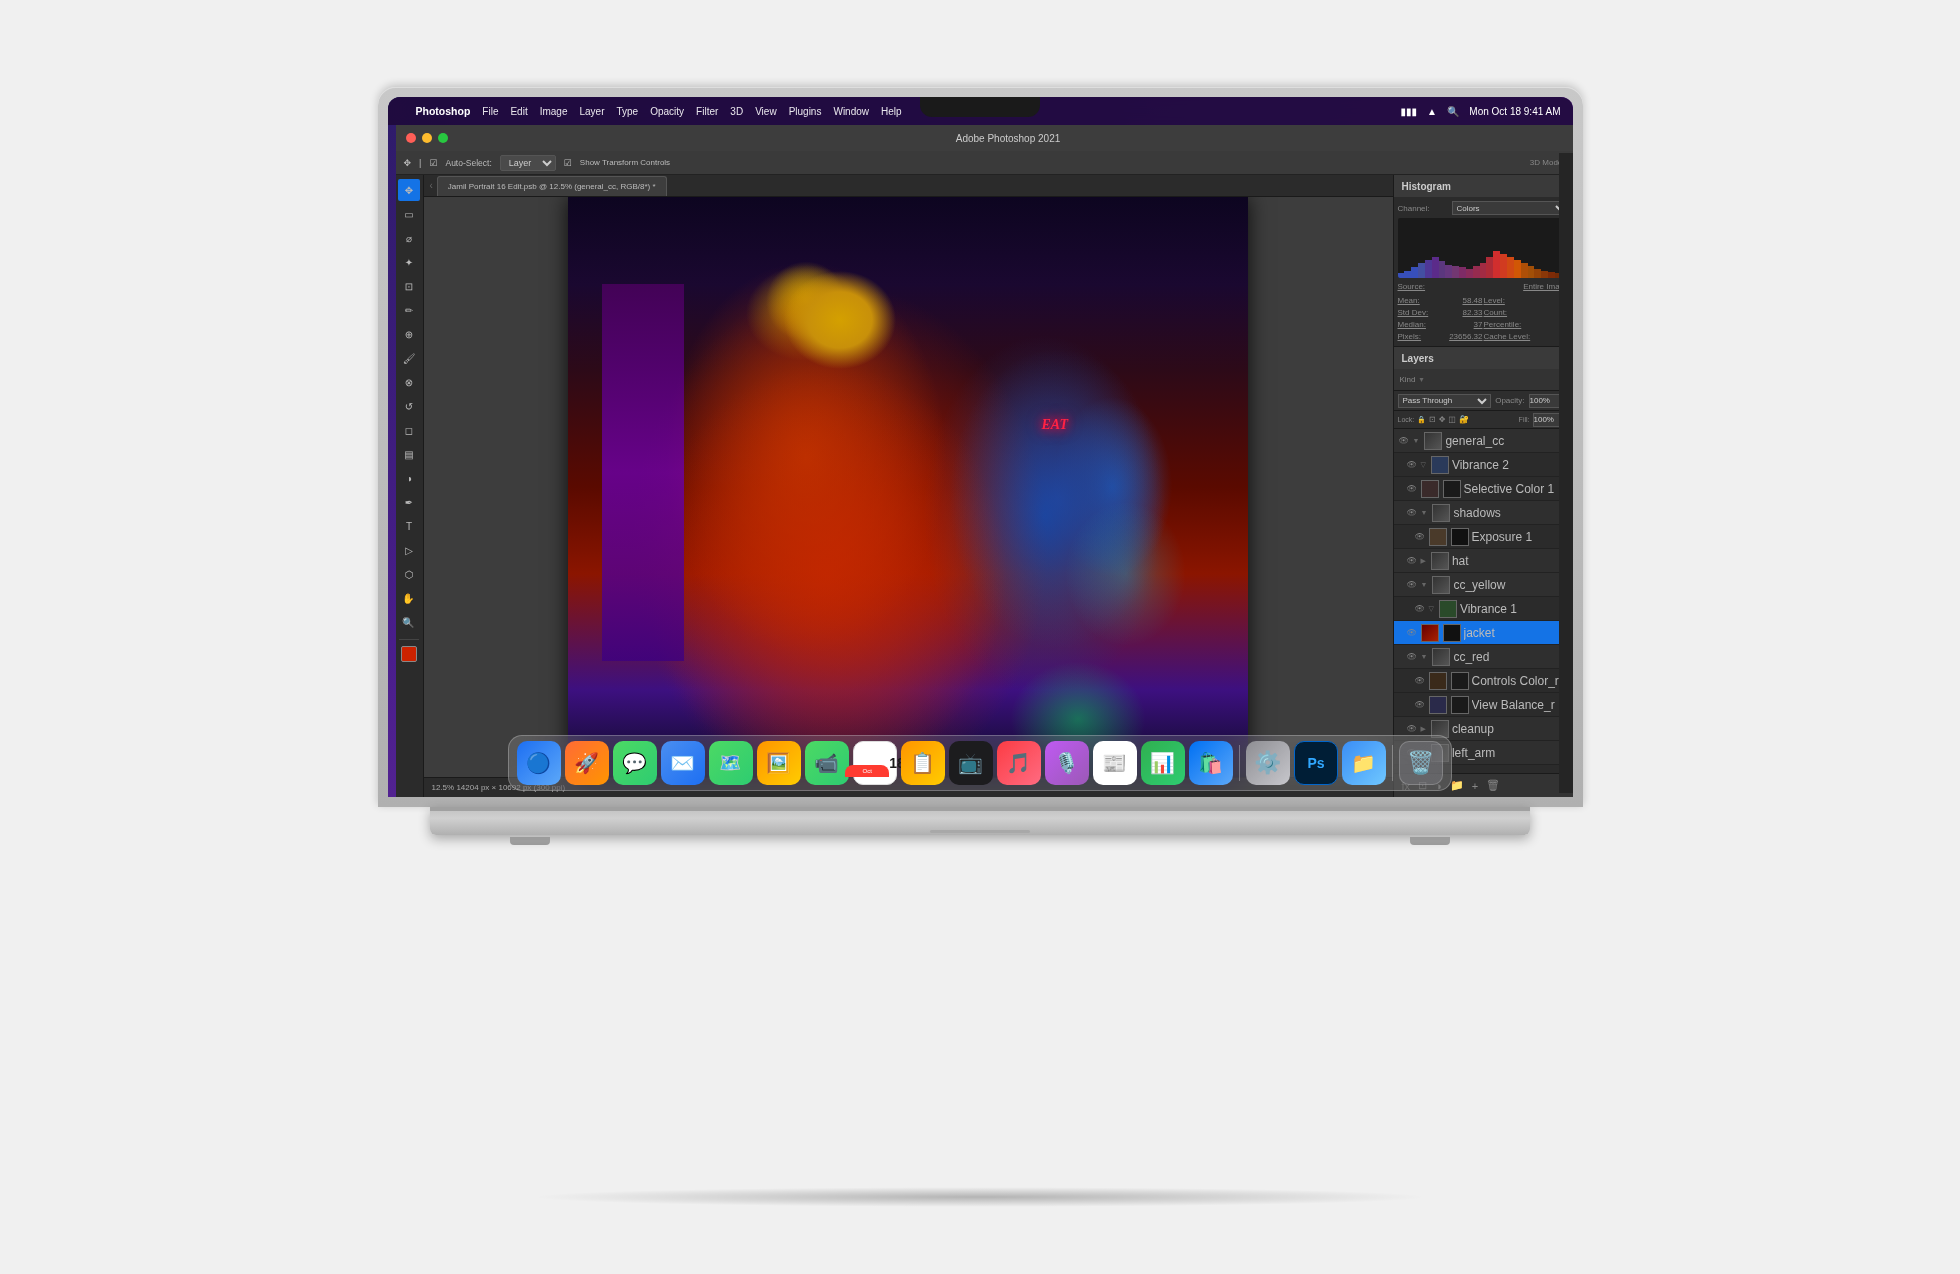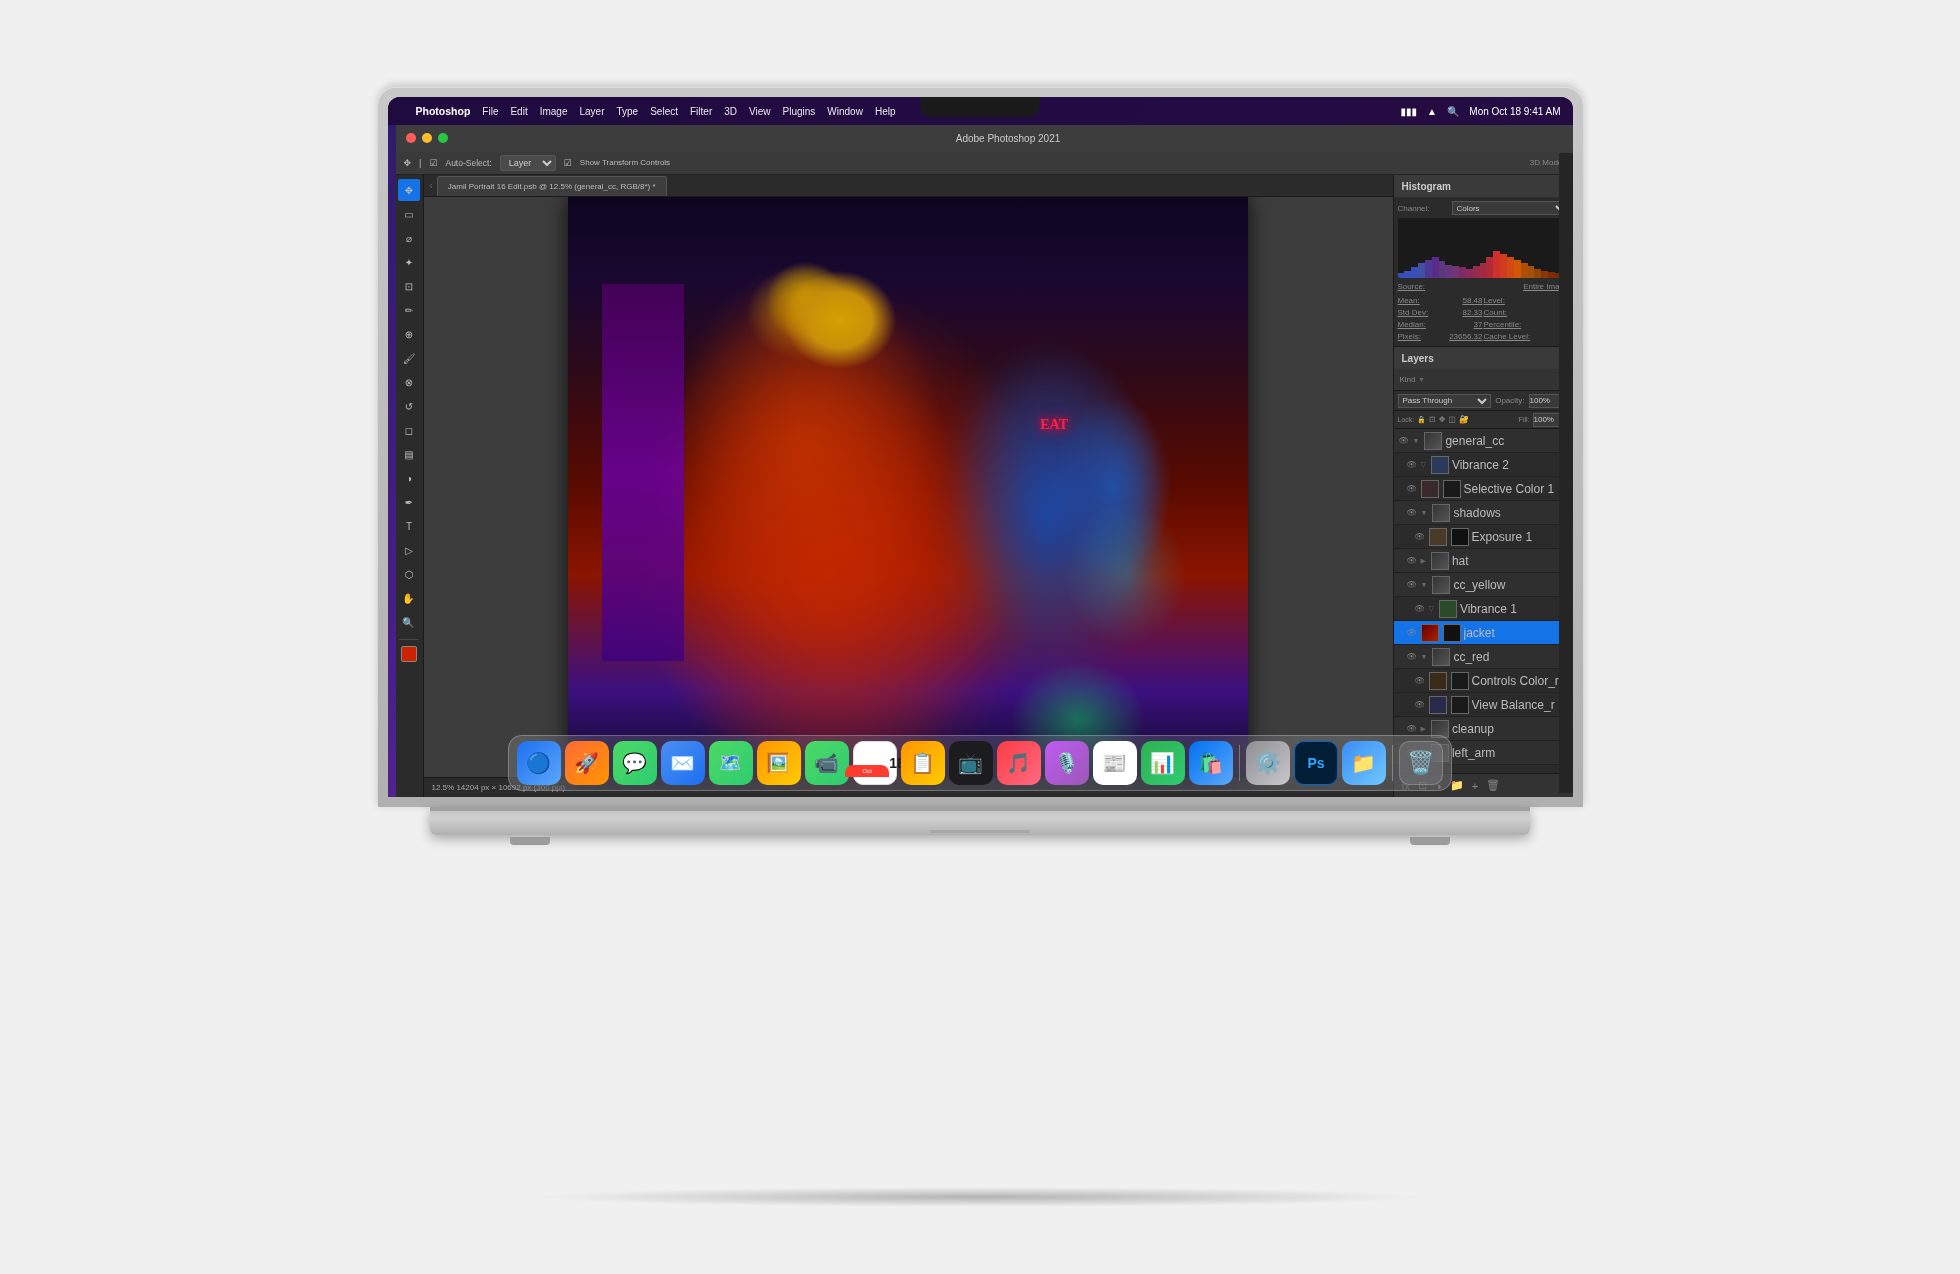--- a/index.html
+++ b/index.html
@@ -250,20 +250,21 @@
     .ps-canvas-wrapper {
       position: absolute;
       top: 22px;
       left: 0;
       right: 0;
       bottom: 20px;
       overflow: hidden;
       display: flex;
       align-items: flex-start;
       justify-content: center;
+      font-style: italic;
     }
 
     .photo-canvas {
       width: 680px;
       height: 580px;
       background: linear-gradient(135deg, #1a0a2e 0%, #2d0a1a 20%, #8b1515 40%, #cc2200 55%, #ff4400 65%, #4a1a8b 80%, #0a1a4a 100%);
       position: relative;
       overflow: hidden;
       box-shadow: 0 0 20px rgba(0,0,0,0.8);
     }
@@ -618,21 +619,21 @@
 
         <div class="menubar">
           <div class="menubar-left">
             <span class="apple-logo"></span>
             <span class="menubar-app-name">Photoshop</span>
             <span class="menubar-item">File</span>
             <span class="menubar-item">Edit</span>
             <span class="menubar-item">Image</span>
             <span class="menubar-item">Layer</span>
             <span class="menubar-item">Type</span>
-            <span class="menubar-item">Select</span>
+            <span class="menubar-item">Opacity</span>
             <span class="menubar-item">Filter</span>
             <span class="menubar-item">3D</span>
             <span class="menubar-item">View</span>
             <span class="menubar-item">Plugins</span>
             <span class="menubar-item">Window</span>
             <span class="menubar-item">Help</span>
           </div>
           <div class="menubar-right">
             <span>▮▮▮</span>
             <span>▲</span>

